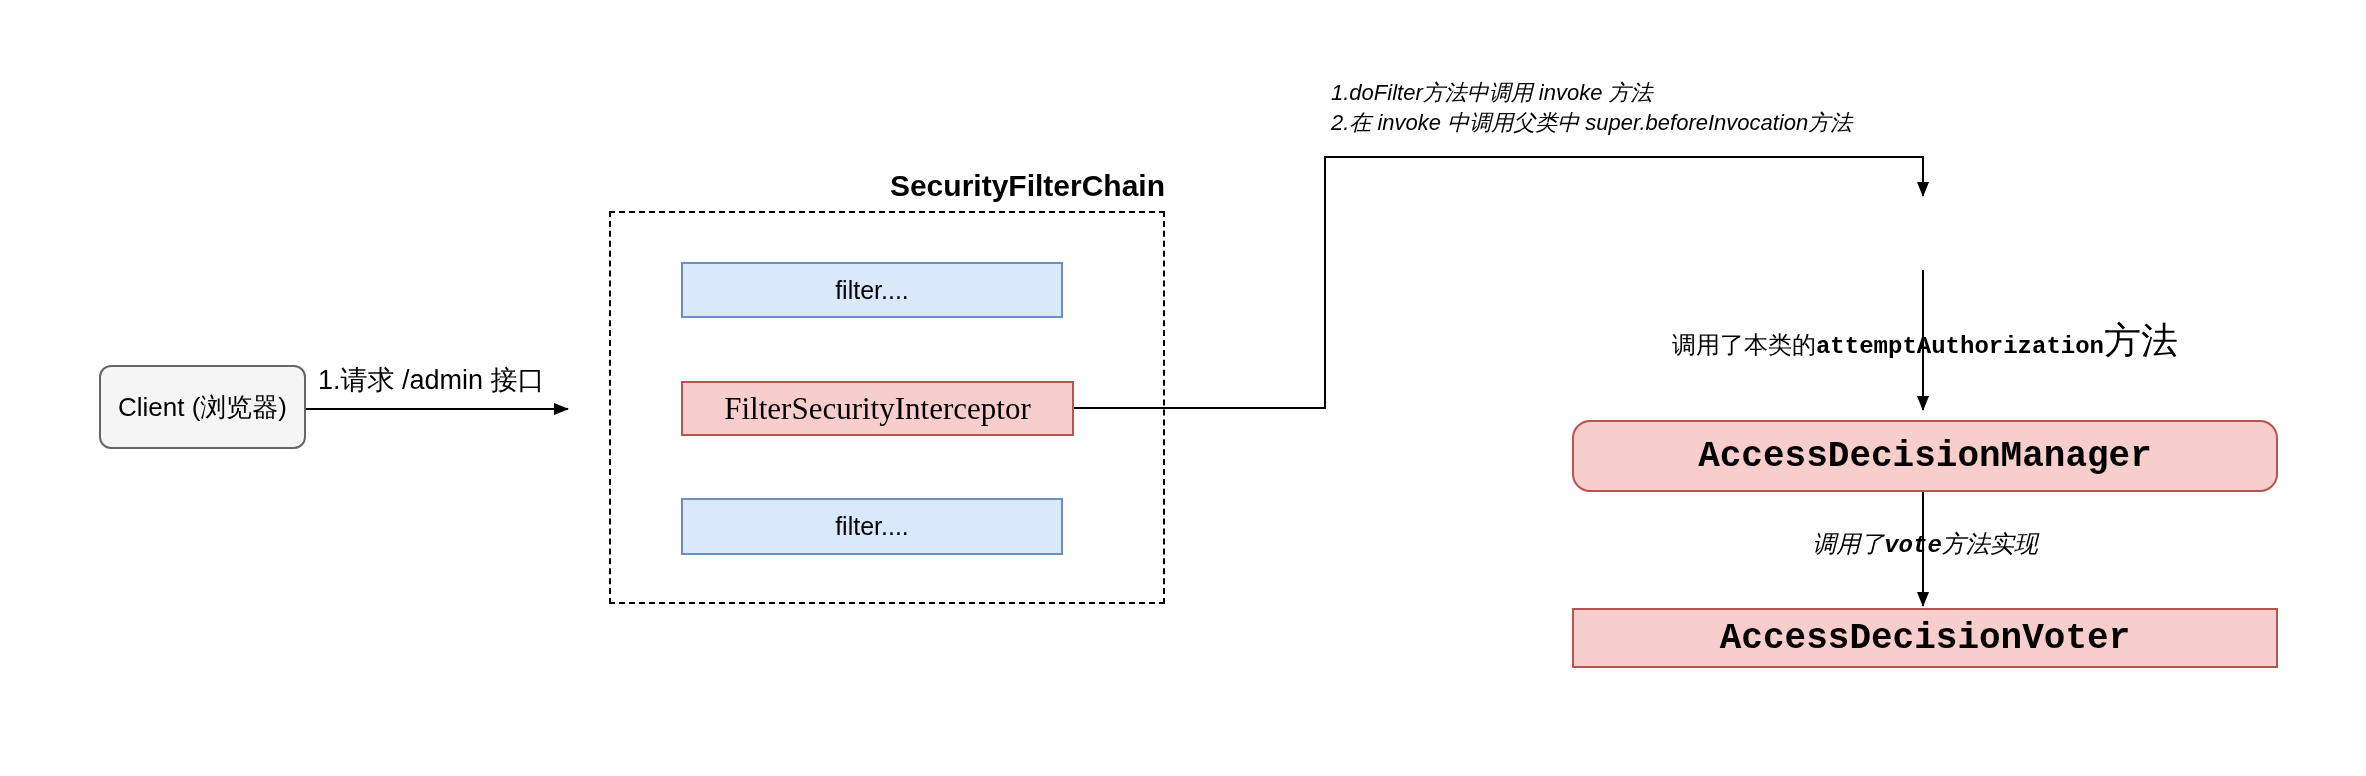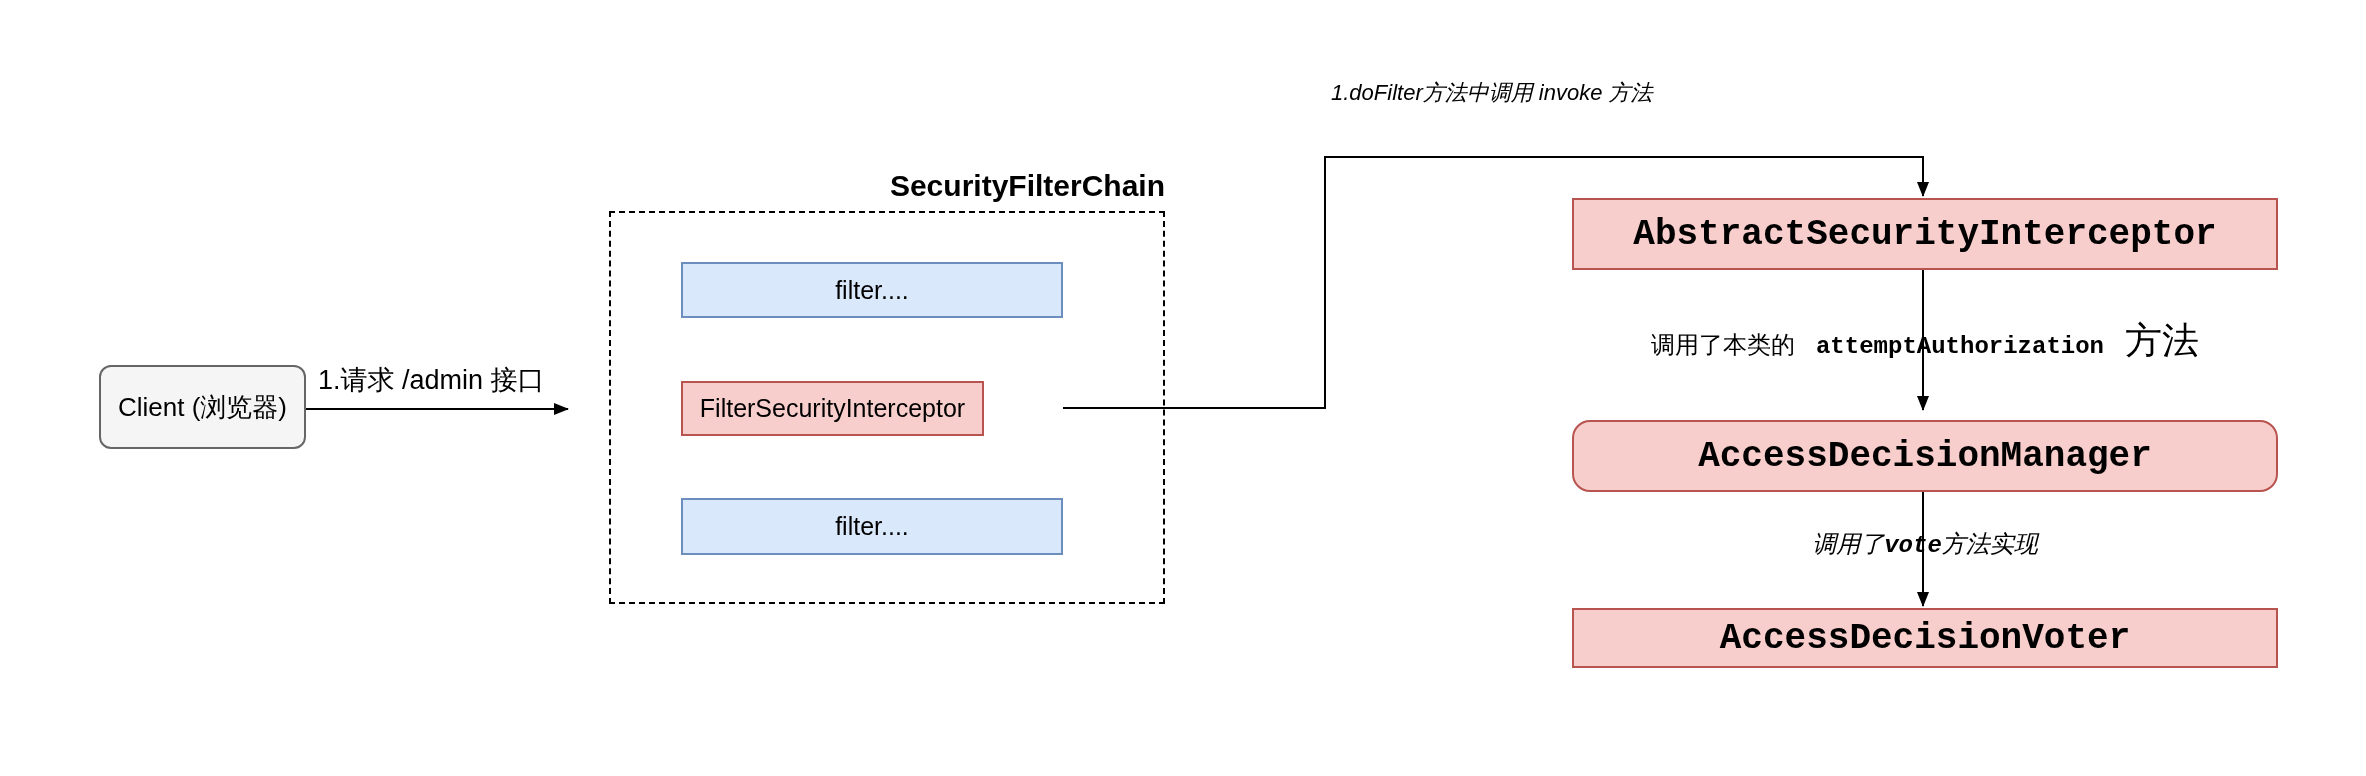--- a/index.html
+++ b/index.html
@@ -58,22 +58,23 @@
   .blue-box {
     left: 681px; width: 382px; height: 56px;
     background: var(--blue-fill, #DAE8FC);
     border: 2px solid var(--blue-border, #6C8EBF);
     font-size: 25px;
   }
   .filter-top { top: 262px; }
   .filter-bottom { top: 498px; height: 57px; }
   .pink { background: var(--pink-fill, #F8CECC); border: 2px solid var(--pink-border, #B85450); }
   .interceptor-box {
-    left: 681px; top: 381px; width: 303px; height: 55px;
-    font-size: 25px;
+    left: 681px; top: 381px; width: 393px; height: 55px;
+    font-size: 31px;
+    font-family: Liberation Serif, serif;
   }
   .invoke-note {
     position: absolute;
     left: 1331px; top: 78px;
     font-size: 22px;
     line-height: 30px;
     white-space: nowrap;
     text-align: left;
     font-style: italic;
   }
@@ -88,21 +89,21 @@
   .manager-box  { top: 420px; border-radius: 18px; }
   .voter-box    { top: 608px; height: 60px; }
   .edge-note {
     position: absolute;
     left: 1572px; width: 706px;
     display: flex;
     align-items: baseline;
     justify-content: center;
     white-space: nowrap;
   }
-  .attempt-note { top: 316px; gap: 21px; }
+  .attempt-note { top: 316px; }
   .vote-note    { top: 528px; font-style: italic; }
   .edge-note .cjk   { font-size: 24px; }
   .edge-note .mono  { font-family: "Liberation Mono", monospace; font-weight: bold; font-size: 24px; }
   .edge-note .cjk-big { font-size: 37px; }
 </style>
 </head>
 <body>
 
 <div class="canvas">
 
@@ -134,25 +135,23 @@
   <div class="node pink interceptor-box">
     <span>FilterSecurityInterceptor</span>
   </div>
 
   <div class="node blue-box filter-bottom">
     <span>filter....</span>
   </div>
 
   <div class="invoke-note">
     <div>1.doFilter方法中调用 invoke 方法</div>
+    <div>2.在 invoke 中调用父类中 super.beforeInvocation方法</div>
   </div>
 
-  <div class="node pink mono-box abstract-box">
-    <span>AbstractSecurityInterceptor</span>
-  </div>
 
   <div class="edge-note attempt-note">
     <span class="cjk">调用了本类的</span>
       <span class="mono">attemptAuthorization</span>
       <span class="cjk-big">方法</span>
   </div>
 
   <div class="node pink mono-box manager-box">
     <span>AccessDecisionManager</span>
   </div>

